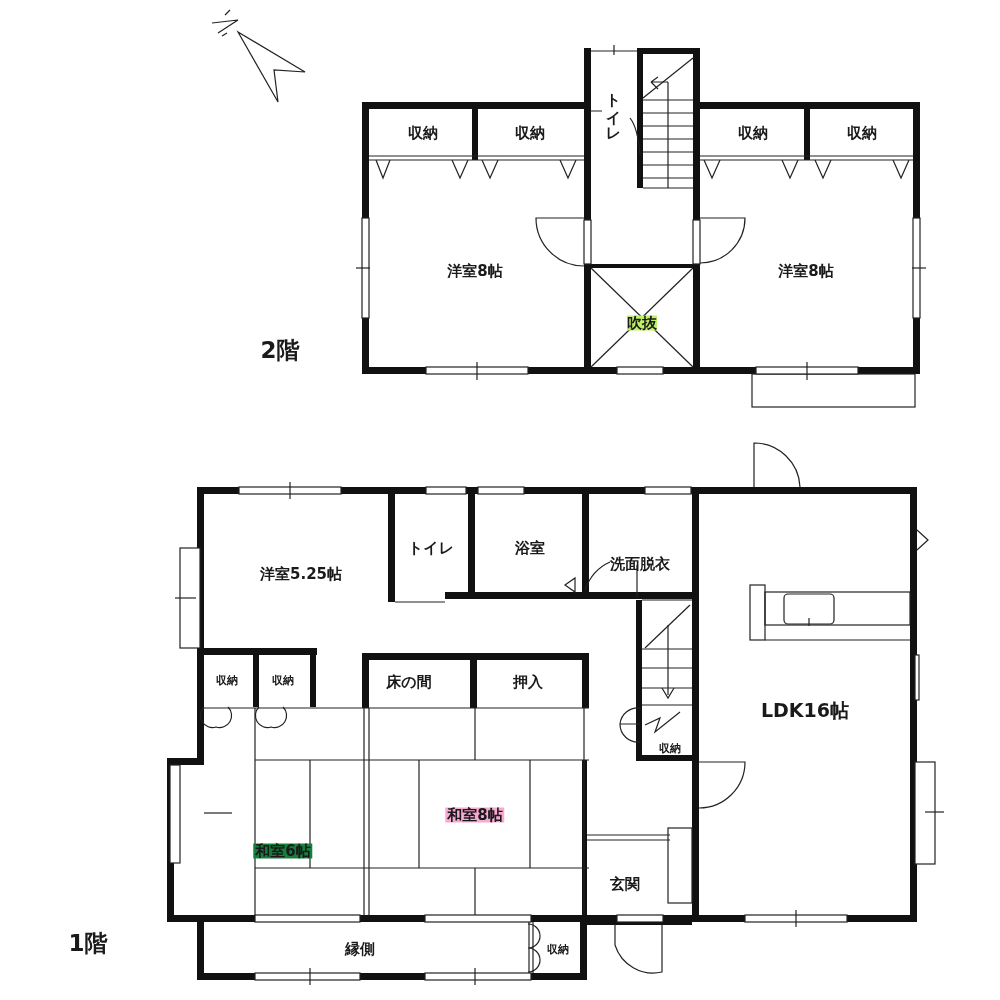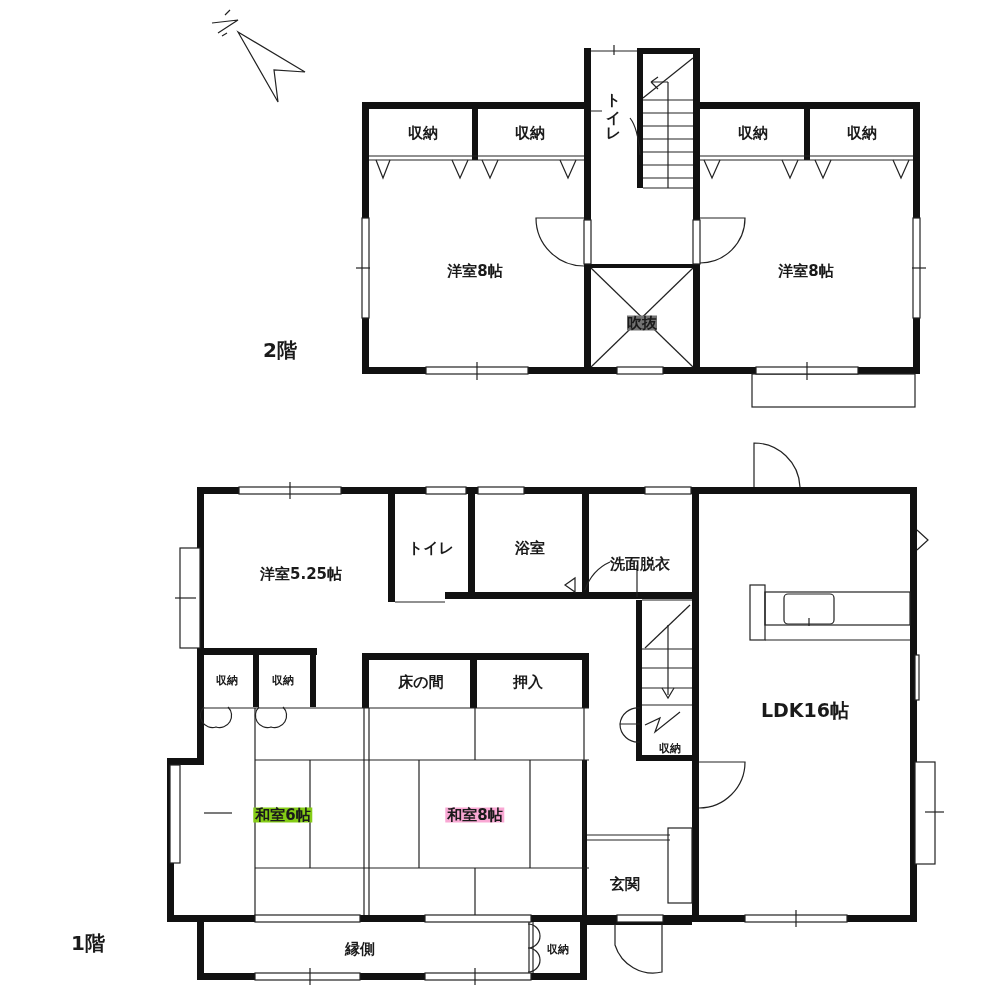--- a/index.html
+++ b/index.html
@@ -7,21 +7,21 @@
          font-family: "DejaVu Sans", "Liberation Sans", sans-serif; color: #1a1a1a; }
   svg { position: absolute; left: 0; top: 0; }
   .wall { fill: #111; }
   .thin { stroke: #222; stroke-width: 1.2; fill: none; }
   .win { fill: #fff; stroke: #222; stroke-width: 1.2; }
   .lbl { position: absolute; white-space: nowrap; font-weight: bold; color: #1a1a1a;
          transform: translate(-50%, -50%); line-height: 1; }
   .lbl.lg { font-size: 15px; }
   .lbl.md { font-size: 15px; }
   .lbl.sm { font-size: 11px; }
-  .lbl.xl { font-size: 20px; }
+  .lbl.xl { font-size: 23px; }
   .vert { writing-mode: vertical-rl; text-orientation: upright; font-size: 15px; }
 </style>
 </head>
 <body>
 
 <svg width="1000" height="1000" viewBox="0 0 1000 1000">
 
   <g>
     <path d="M238 32 L305 72 L274 70 L278 102 Z" class="thin" stroke-width="2"></path>
     <path d="M225 15 L230 10 M212 23 L238 20 L218 33 M222 36 L227 33" class="thin" stroke-width="2.5"></path>
@@ -220,30 +220,30 @@
 </svg>
 
 <div class="lbl xl" style="left:280px;top:350px">2階</div>
 <div class="lbl md" style="left:423px;top:133px">収納</div>
 <div class="lbl md" style="left:530px;top:133px">収納</div>
 <div class="lbl md" style="left:753px;top:133px">収納</div>
 <div class="lbl md" style="left:862px;top:133px">収納</div>
 <div class="lbl vert" style="left:613px;top:108px">トイレ</div>
 <div class="lbl lg" style="left:475px;top:271px">洋室8帖</div>
 <div class="lbl lg" style="left:806px;top:271px">洋室8帖</div>
-<div class="lbl md" style="left:642px;top:323px;background:#737373">吹抜</div>
+<div class="lbl md" style="left:642px;top:323px;background:#bef264">吹抜</div>
 
 <div class="lbl xl" style="left:88px;top:943px">1階</div>
 <div class="lbl md" style="left:301px;top:574px">洋室5.25帖</div>
 <div class="lbl md" style="left:431px;top:548px">トイレ</div>
 <div class="lbl md" style="left:530px;top:548px">浴室</div>
 <div class="lbl md" style="left:640px;top:564px">洗面脱衣</div>
 <div class="lbl sm" style="left:227px;top:680px">収納</div>
 <div class="lbl sm" style="left:283px;top:680px">収納</div>
-<div class="lbl md" style="left:421px;top:682px">床の間</div>
+<div class="lbl md" style="left:409px;top:682px">床の間</div>
 <div class="lbl md" style="left:528px;top:682px">押入</div>
 <div class="lbl sm" style="left:670px;top:748px">収納</div>
-<div class="lbl lg" style="left:283px;top:815px;background:#84cc16;padding:0 2px">和室6帖</div>
+<div class="lbl lg" style="left:283px;top:851px;background:#15803d;padding:0 2px">和室6帖</div>
 <div class="lbl lg" style="left:475px;top:815px;background:#f9a8d4;padding:0 2px">和室8帖</div>
 <div class="lbl md" style="left:625px;top:884px">玄関</div>
 <div class="lbl lg" style="left:805px;top:710px;font-size:19px">LDK16帖</div>
 <div class="lbl md" style="left:360px;top:949px">縁側</div>
 <div class="lbl sm" style="left:558px;top:949px">収納</div>
 
 </body></html>

